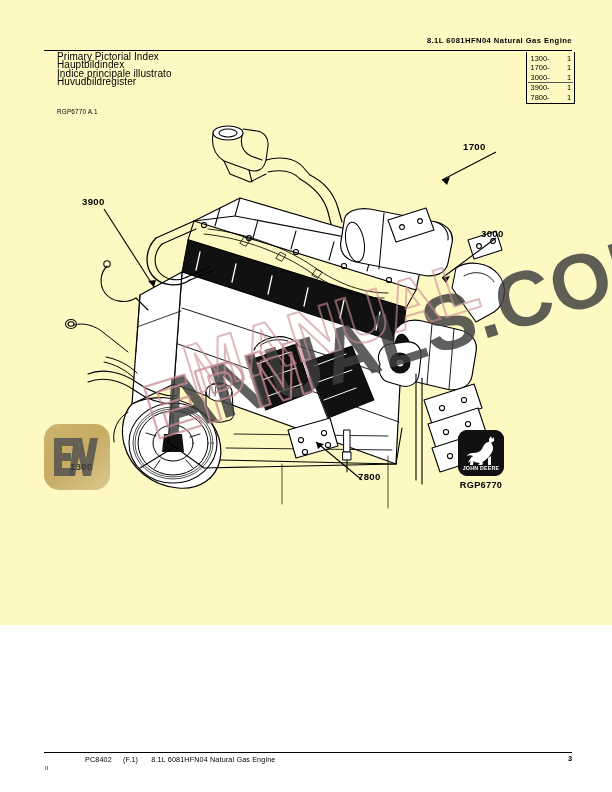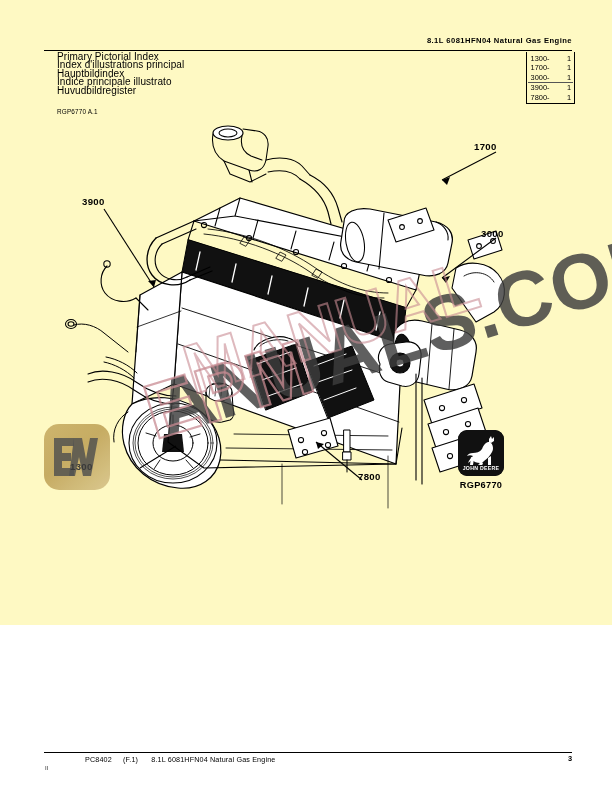--- a/index.html
+++ b/index.html
@@ -118,21 +118,21 @@
   }
 
   
   .callout {
     position: absolute;
     font-size: 9.6px;
     font-weight: bold;
     letter-spacing: 0.3px;
     white-space: nowrap;
   }
-  #callout-1700 { left: 474px; top: 141px; }
+  #callout-1700 { left: 463px; top: 141px; }
   #callout-3900 { left: 82px;  top: 196px; }
   #callout-3000 { left: 481px; top: 228px; }
   #callout-7800 { left: 358px; top: 471px; }
   #callout-1300 { left: 70px;  top: 461px; color: #3a3a3a; }
 
   
   #jd-logo-wrap {
     position: absolute;
     left: 450px;
     top: 430px;
@@ -225,21 +225,20 @@
 </head>
 <body>
 
 <div id="page">
 
   <div id="header-title">8.1L  6081HFN04 Natural Gas Engine</div>
   <div id="header-rule"></div>
 
   <div id="index-block">
     <div class="idx-line">Primary Pictorial Index</div>
-    <div class="idx-line">Index d'illustrations principal</div>
     <div class="idx-line">Hauptbildindex</div>
     <div class="idx-line">Indice principale illustrato</div>
     <div class="idx-line">Huvudbildregister</div>
   </div>
   <div id="index-ref">RGP6770 A.1</div>
 
   <div id="ref-table-outer"></div>
   <table id="ref-table">
     <tbody>
       <tr>

